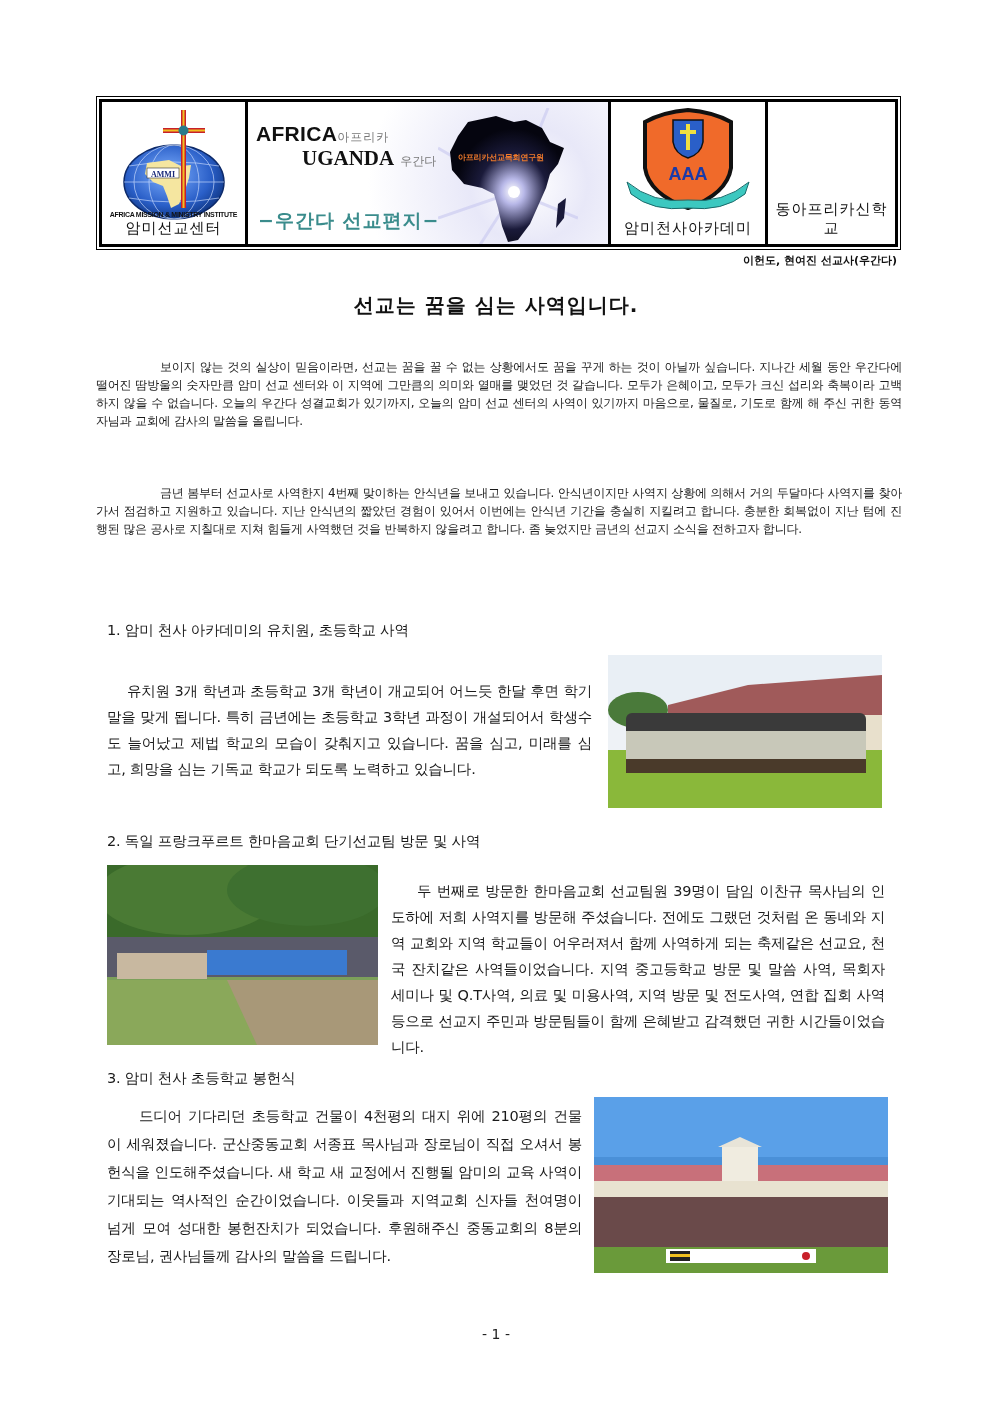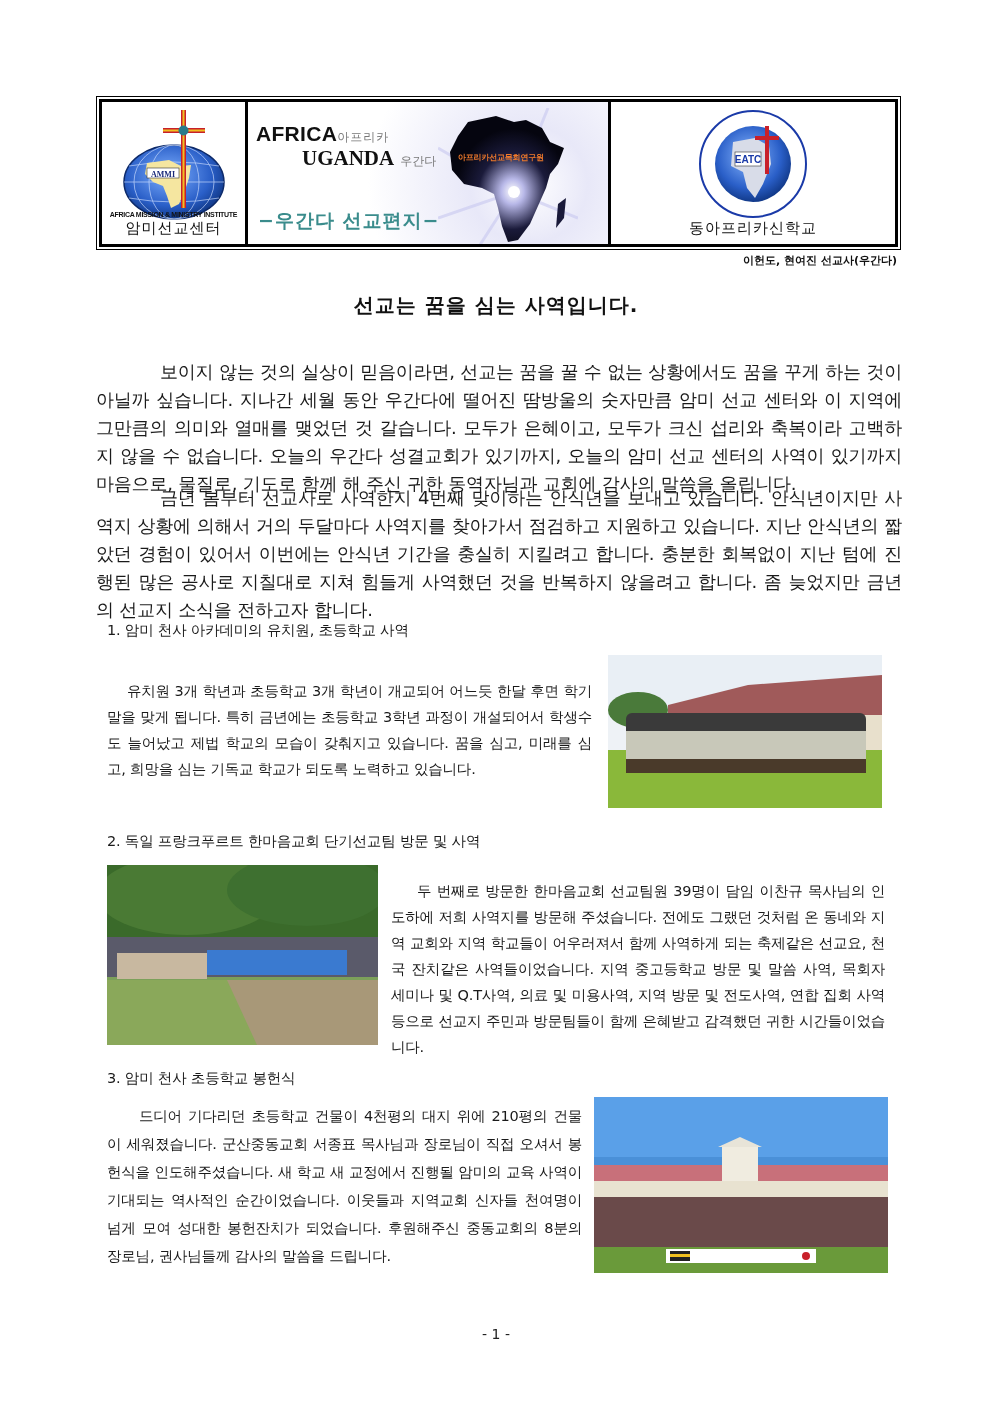--- a/index.html
+++ b/index.html
@@ -60,21 +60,21 @@
   .byline {
     position: absolute; right: 95px; top: 253px; font-size: 11px; font-weight: bold; color: #111;
   }
 
   
   .doc-title {
     position: absolute; left: 0; right: 0; top: 292px; text-align: center;
     font-size: 20px; font-weight: bold; letter-spacing: 1px;
   }
   .para {
-    position: absolute; font-size: 18px; line-height: 28px; text-align: justify;
+    position: absolute; font-size: 12px; line-height: 18px; text-align: justify;
     text-align-last: left; color: #1a1a1a; letter-spacing: -0.2px;
   }
   .p1 { left: 96px; width: 806px; top: 358px; text-indent: 64px; }
   .p2 { left: 96px; width: 806px; top: 484px; text-indent: 64px; }
 
   .section-heading { position: absolute; font-size: 14.5px; color: #1a1a1a; letter-spacing: -0.2px; }
   .h1 { left: 107px; top: 621px; text-align: center; }
   .h2 { left: 107px; top: 832px; }
   .h3 { left: 107px; top: 1069px; }
 
@@ -155,40 +155,35 @@
       <div class="banner-org">아프리카선교목회연구원</div>
       <div class="banner-africa">
         <span>AFRICA</span><span class="banner-africa-kr">아프리카</span>
       </div>
       <div class="banner-uganda">
         <span>UGANDA</span><span class="banner-uganda-kr">우간다</span>
       </div>
       <div class="banner-title">−우간다 선교편지−</div>
     </div>
 
+    <div class="hcell c3">
+      <div class="logo-wrap">
+        <svg width="130" height="104" viewBox="0 0 130 104">
+          <path d="M22 14 Q40 4 65 2 Q90 4 108 14 L108 60 Q104 86 65 100 Q26 86 22 60 Z" fill="#f06a2a" stroke="#111" stroke-width="4"></path>
+          <path d="M50 12 L80 12 L80 34 Q78 46 65 50 Q52 46 50 34 Z" fill="#2a5fc8" stroke="#111" stroke-width="1.5"></path>
+          <rect x="63" y="16" width="4" height="26" fill="#f0e040"></rect>
+            <rect x="57" y="22" width="16" height="4" fill="#f0e040"></rect>
+          <text x="65" y="72" font-size="18" font-weight="bold" text-anchor="middle" fill="#1a3aa8" font-family="Liberation Sans, sans-serif">AAA</text>
+          <path d="M4 74 Q30 96 65 92 Q100 96 126 74 L122 86 Q100 104 65 100 Q30 104 8 86 Z" fill="#3cc8c0" stroke="#1a6a6a" stroke-width="1"></path>
+        </svg>
+      </div>
+      <div class="cell-caption">암미천사아카데미</div>
+    </div>
 
     <div class="hcell c4">
-      <div class="logo-wrap">
-        <svg width="112" height="112" viewBox="0 0 112 112">
-          <defs>
-            <radialGradient id="gb2" cx="45%" cy="40%" r="60%">
-              <stop offset="0%" stop-color="#8ab8ff"></stop>
-                <stop offset="70%" stop-color="#2a5fc8"></stop>
-                <stop offset="100%" stop-color="#123a8a"></stop>
-            </radialGradient>
-          </defs>
-          <circle cx="56" cy="56" r="53" fill="#fff" stroke="#1a3aa8" stroke-width="2"></circle>
-          <circle cx="56" cy="56" r="38" fill="url(#gb2)"></circle>
-          <path d="M36 34 L58 30 L72 38 L74 56 L66 76 L58 90 L50 80 L46 64 L34 58 Z" fill="#d8dce8"></path>
-          <rect x="38" y="44" width="26" height="14" fill="#fff" stroke="#333" stroke-width="0.6"></rect>
-          <text x="51" y="55" font-size="10" font-weight="bold" text-anchor="middle" fill="#1a3aa8" font-family="Liberation Sans, sans-serif">EATC</text>
-          <rect x="68" y="18" width="4" height="48" fill="#c8202a"></rect>
-            <rect x="58" y="28" width="24" height="4" fill="#c8202a"></rect>
-        </svg>
-      </div>
       <div class="cell-caption">동아프리카신학교</div>
     </div>
 
   </div>
 </div>
 
 <div class="byline">이헌도, 현여진 선교사(우간다)</div>
 
 <h1 class="doc-title">선교는 꿈을 심는 사역입니다.</h1>
 

